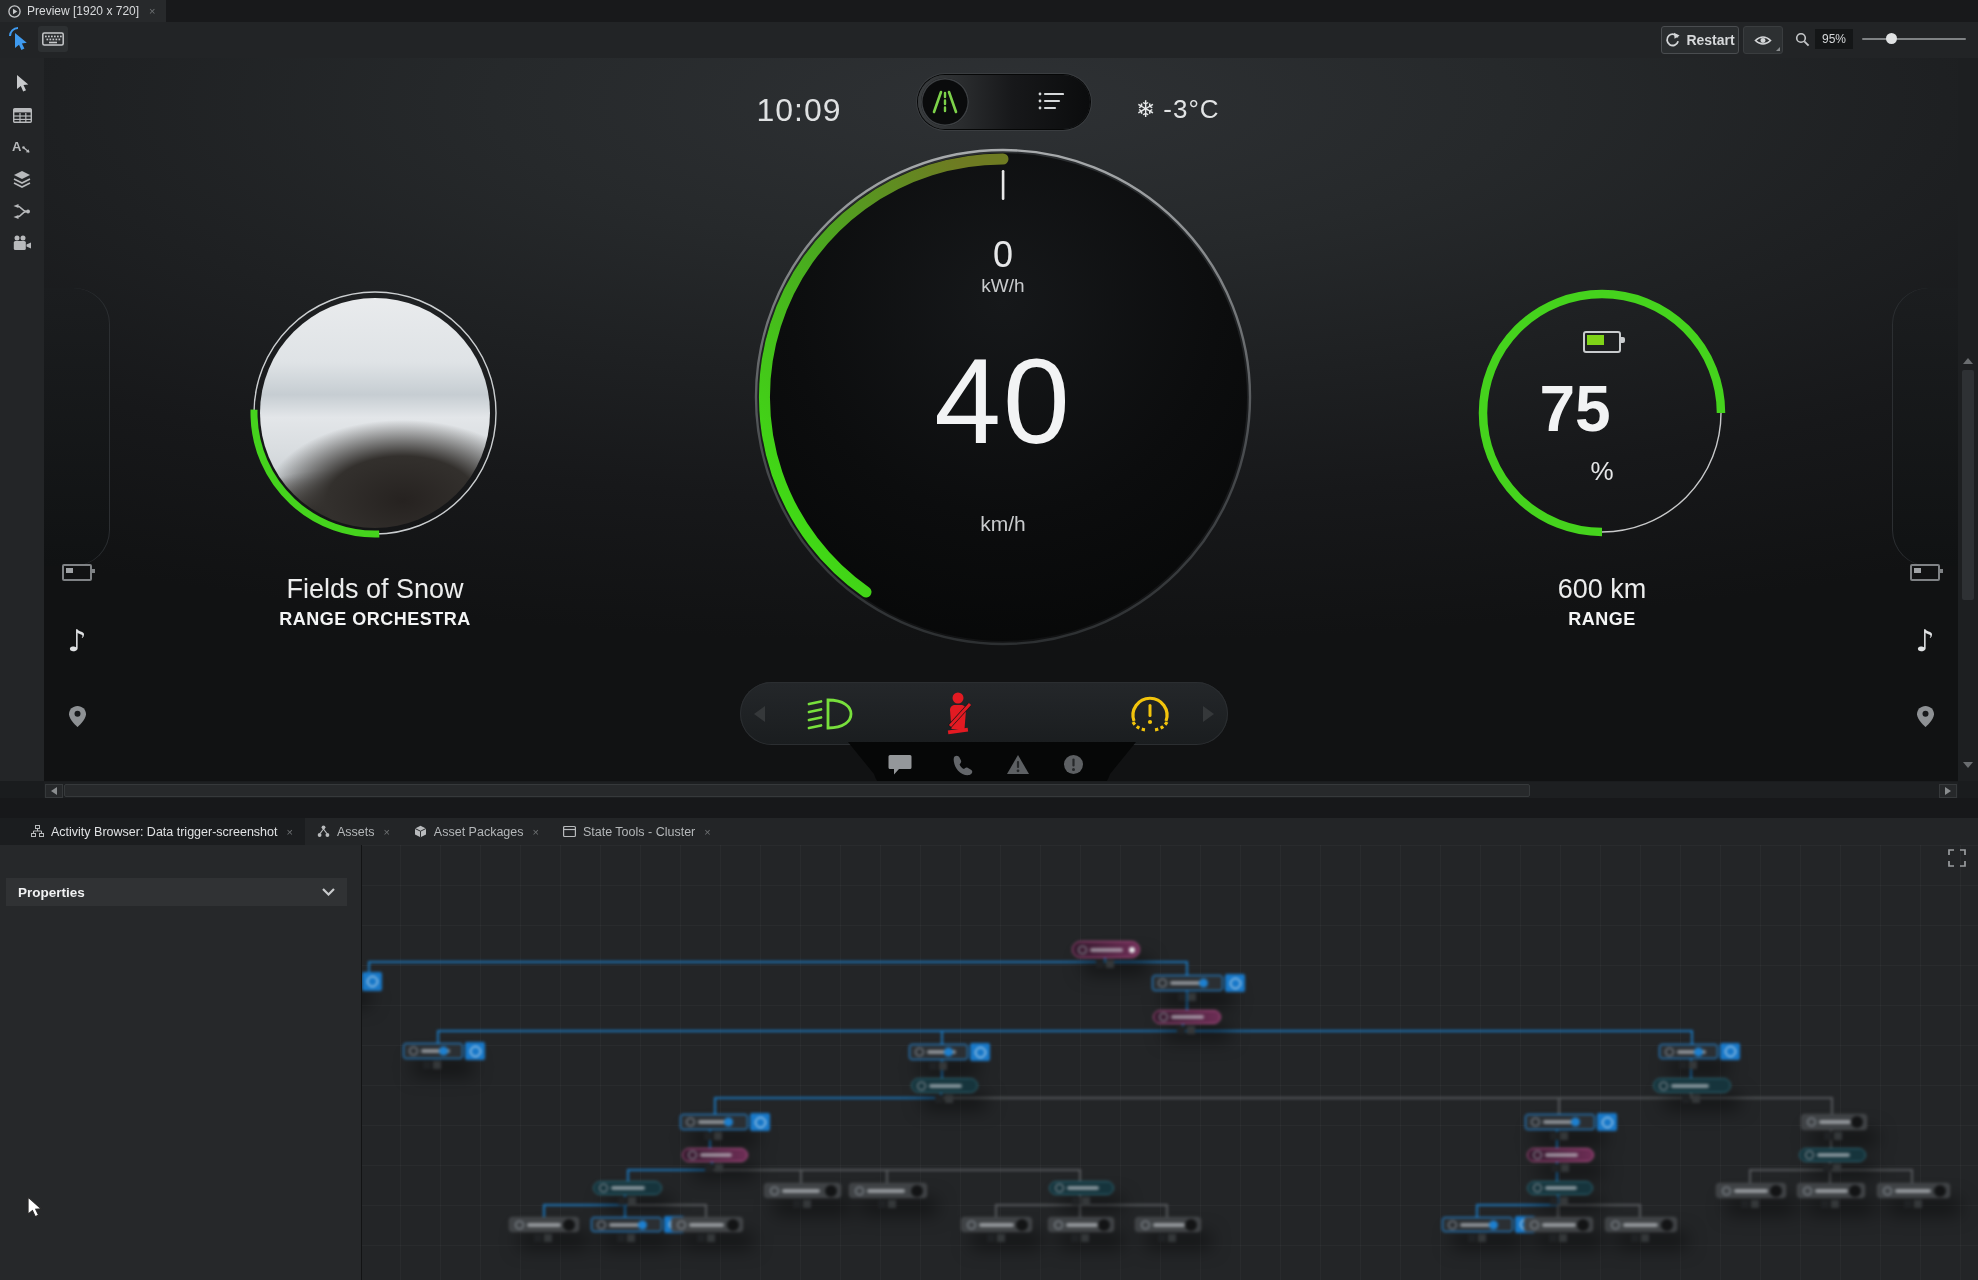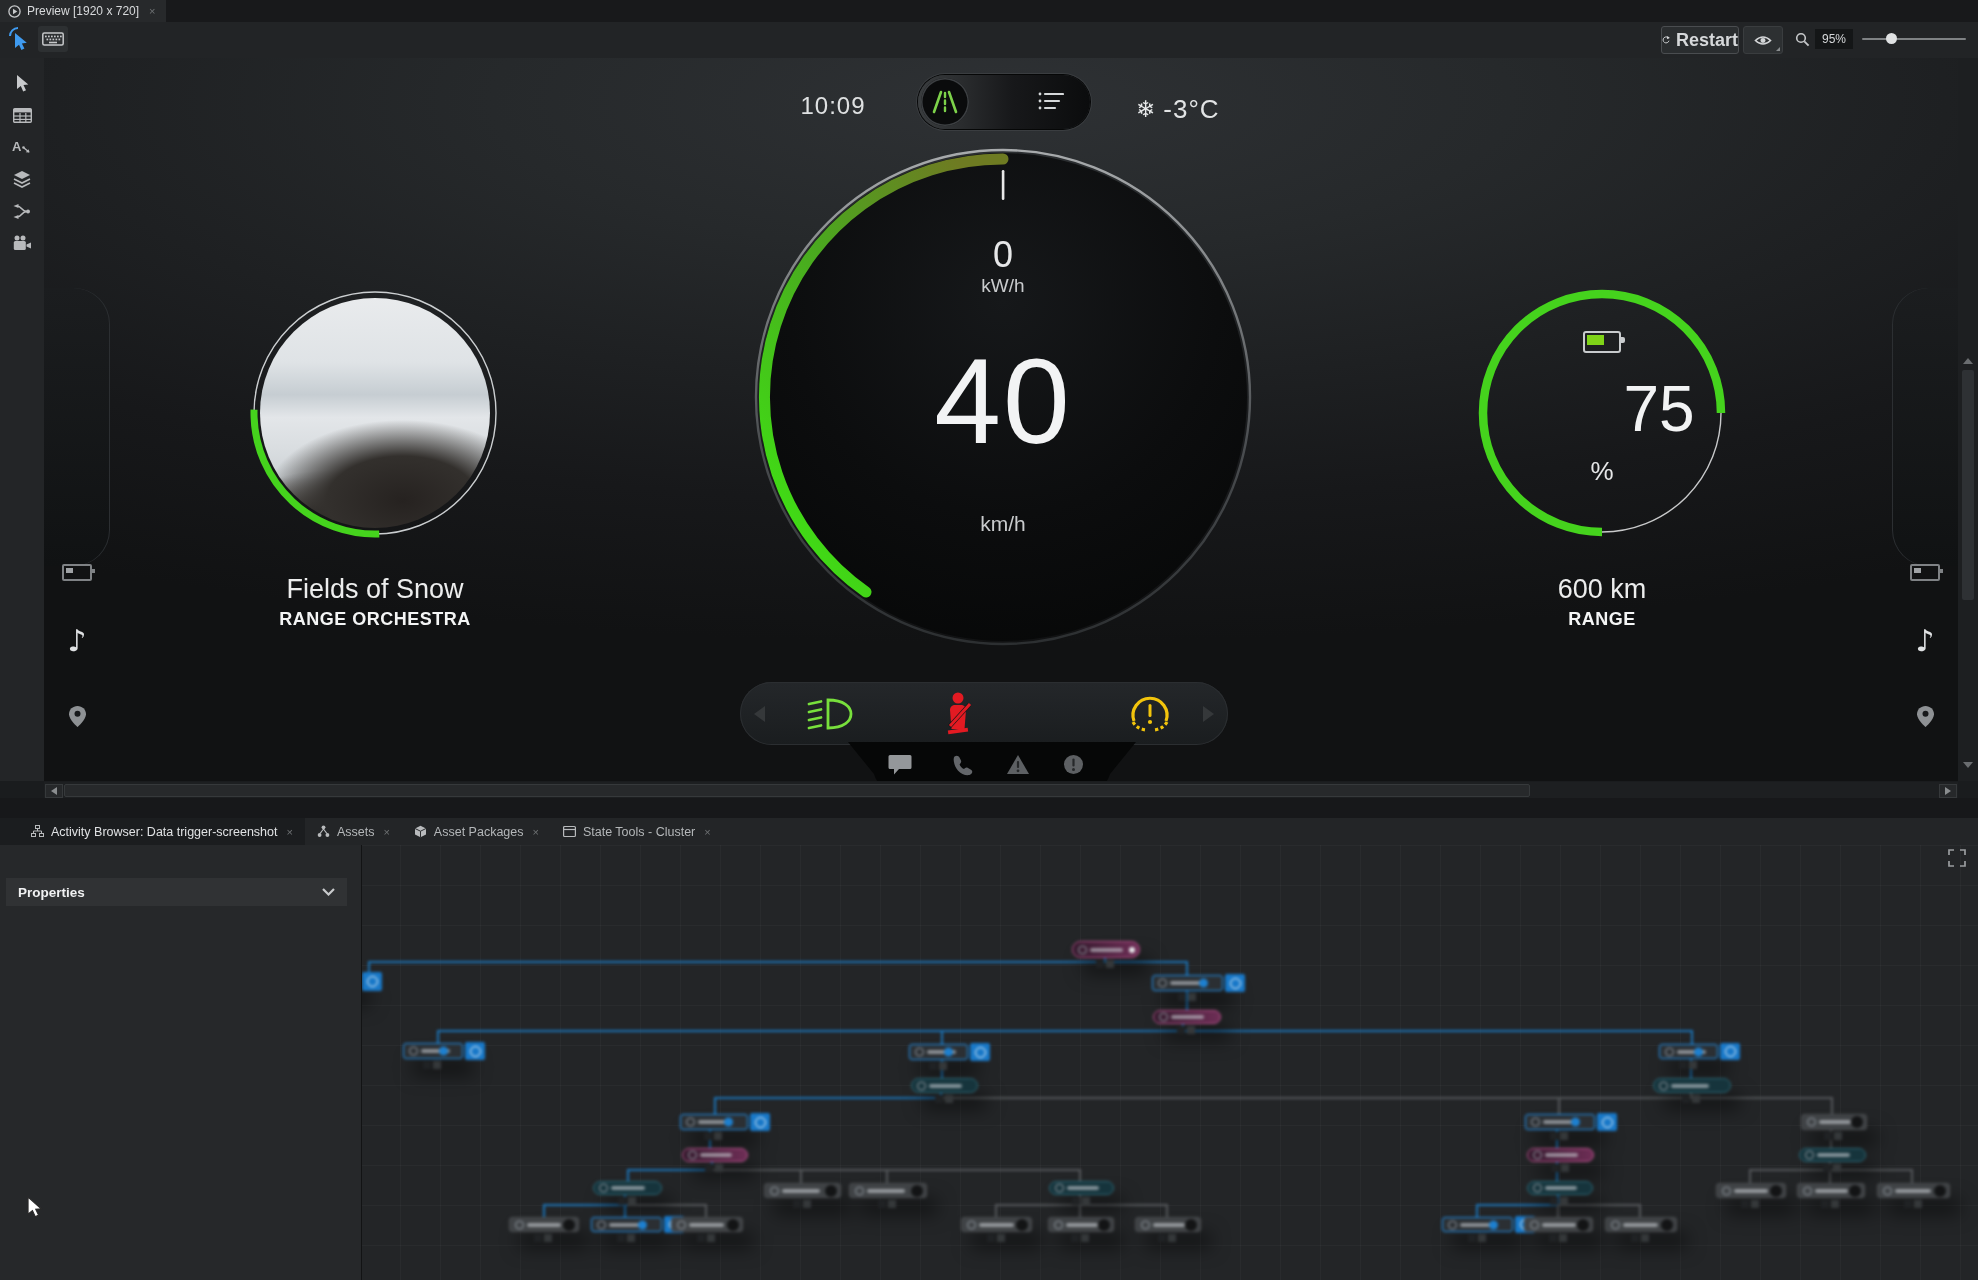--- a/index.html
+++ b/index.html
@@ -13,37 +13,37 @@
   #win-tab{left:0;top:0;height:22px;background:#27292b;display:flex;align-items:center;gap:6px;padding:0 10px 0 8px;}
   #win-tab .lbl{font-size:12px;color:#d8dadc;}
   #win-tab .cls{font-size:11px;color:#6f7274;margin-left:4px;}
 
   
   #toolbar{left:0;top:22px;width:1978px;height:36px;background:#222426;border-bottom:1px solid #131415;}
   .tbtn{position:absolute;top:4px;height:26px;border-radius:3px;display:flex;align-items:center;justify-content:center;}
   #btn-pointer{left:6px;width:26px;}
   #btn-keyboard{left:38px;width:30px;background:#2d3032;}
   #btn-restart{left:1661px;width:76px;background:#2a2d2f;border:1px solid #4a4d50;gap:6px;}
-  #btn-restart span{font-size:18px;color:#d6d8da;font-weight:bold;}
+  #btn-restart span{font-size:14px;color:#d6d8da;font-weight:bold;}
   #btn-eye{left:1743px;width:38px;background:#2d3032;border:1px solid #3a3d3f;}
   #btn-eye .corner{position:absolute;right:2px;bottom:2px;width:0;height:0;border-left:4px solid transparent;border-bottom:4px solid #8a8d8f;}
   #zoom-mag{left:1795px;top:10px;}
   #zoom-field{left:1815px;top:7px;width:38px;height:20px;background:#141617;color:#d6d8da;
               font-size:12px;display:flex;align-items:center;justify-content:center;}
   #zoom-slider{left:1862px;top:16px;width:104px;height:2px;background:#7f8284;border-radius:1px;}
   #zoom-thumb{left:1886px;top:11px;width:11px;height:11px;border-radius:50%;background:#e0e2e3;}
 
   
   #toolstrip{left:0;top:58px;width:44px;height:723px;background:#232527;border-right:1px solid #141516;}
   .tool{position:absolute;left:8px;width:28px;height:26px;display:flex;align-items:center;justify-content:center;}
 
   
   #preview{left:44px;top:58px;width:1914px;height:723px;overflow:hidden;
     background:radial-gradient(95% 75% at 50% 6%, #2e3134 0%, #26292b 28%, #1e2022 52%, #17181a 74%, #111213 100%);}
-  #status-time{left:739px;top:34px;width:100px;text-align:center;font-size:24px;color:#dfe1e2;letter-spacing:1px;}
+  #status-time{left:705px;top:34px;width:100px;text-align:center;font-size:32px;color:#dfe1e2;letter-spacing:1px;}
   #status-toggle{left:874px;top:17px;width:172px;height:54px;border-radius:27px;
      background:linear-gradient(90deg,#3a3d3f 0%,#17181a 55%,#0b0c0d 100%);
      box-shadow:0 0 0 1px #060707,0 0 0 2px #3a3d40;}
   #toggle-knob{left:3px;top:3px;width:48px;height:48px;border-radius:50%;background:#0a0b0c;
      box-shadow:inset 0 0 0 1.5px #3c3f42;display:flex;align-items:center;justify-content:center;}
   #toggle-list{right:26px;top:15px;}
   #status-temp{left:1092px;top:33px;width:150px;height:36px;display:flex;align-items:center;gap:8px;}
   #status-temp .flake{font-family:"DejaVu Sans",sans-serif;font-size:23px;color:#e6e8e9;}
   #status-temp .val{font-size:26px;color:#e2e4e5;letter-spacing:1px;}
 
@@ -63,21 +63,21 @@
       linear-gradient(180deg,#e9ebed 0%,#dfe3e6 28%,#c6cdd2 42%,#e3e6e9 52%,#d9dde0 66%,#cdd2d6 78%,#8d8a86 90%,#3a3531 100%);}
   #music-arcs{left:205px;top:229px;}
   #music-title{left:216px;top:516px;width:230px;text-align:center;font-size:27px;color:#eceded;}
   #music-artist{left:216px;top:551px;width:230px;text-align:center;font-size:18px;font-weight:bold;color:#f4f5f5;letter-spacing:.5px;}
 
   
   #batt-arcs{left:1432px;top:229px;}
   #batt-icon{left:1539px;top:273px;width:34px;height:18px;border:2px solid #c8cbcd;border-radius:3px;}
   #batt-icon .fill{position:absolute;left:2px;top:2px;width:17px;height:10px;background:#7fd318;}
   #batt-icon .tip{position:absolute;right:-6px;top:4px;width:4px;height:6px;background:#c8cbcd;border-radius:0 2px 2px 0;}
-  #batt-val{left:1530px;top:314px;width:170px;text-align:center;font-size:64px;font-weight:400;color:#f2f3f4;}
+  #batt-val{left:1446px;top:314px;width:170px;text-align:center;font-size:64px;font-weight:700;color:#f2f3f4;}
   #batt-pct{left:1473px;top:398px;width:170px;text-align:center;font-size:26px;color:#e6e7e8;}
   #batt-range{left:1473px;top:516px;width:170px;text-align:center;font-size:27px;color:#eceded;}
   #batt-rangelbl{left:1473px;top:551px;width:170px;text-align:center;font-size:18px;font-weight:bold;color:#f4f5f5;letter-spacing:.5px;}
 
   
   .edgepanel{top:230px;width:66px;height:278px;background:linear-gradient(180deg,#1b1d1f,#101213);}
   #edge-left{left:0;border-radius:0 36px 36px 0;box-shadow:inset -1px 0 0 #2c2f32;}
   #edge-right{left:1848px;border-radius:36px 0 0 36px;box-shadow:inset 1px 0 0 #2c2f32;}
   .edgepanel .ic{position:absolute;left:0;width:66px;display:flex;justify-content:center;}
   .ebat{top:276px;} .enote{top:338px;} .epin{top:418px;}

